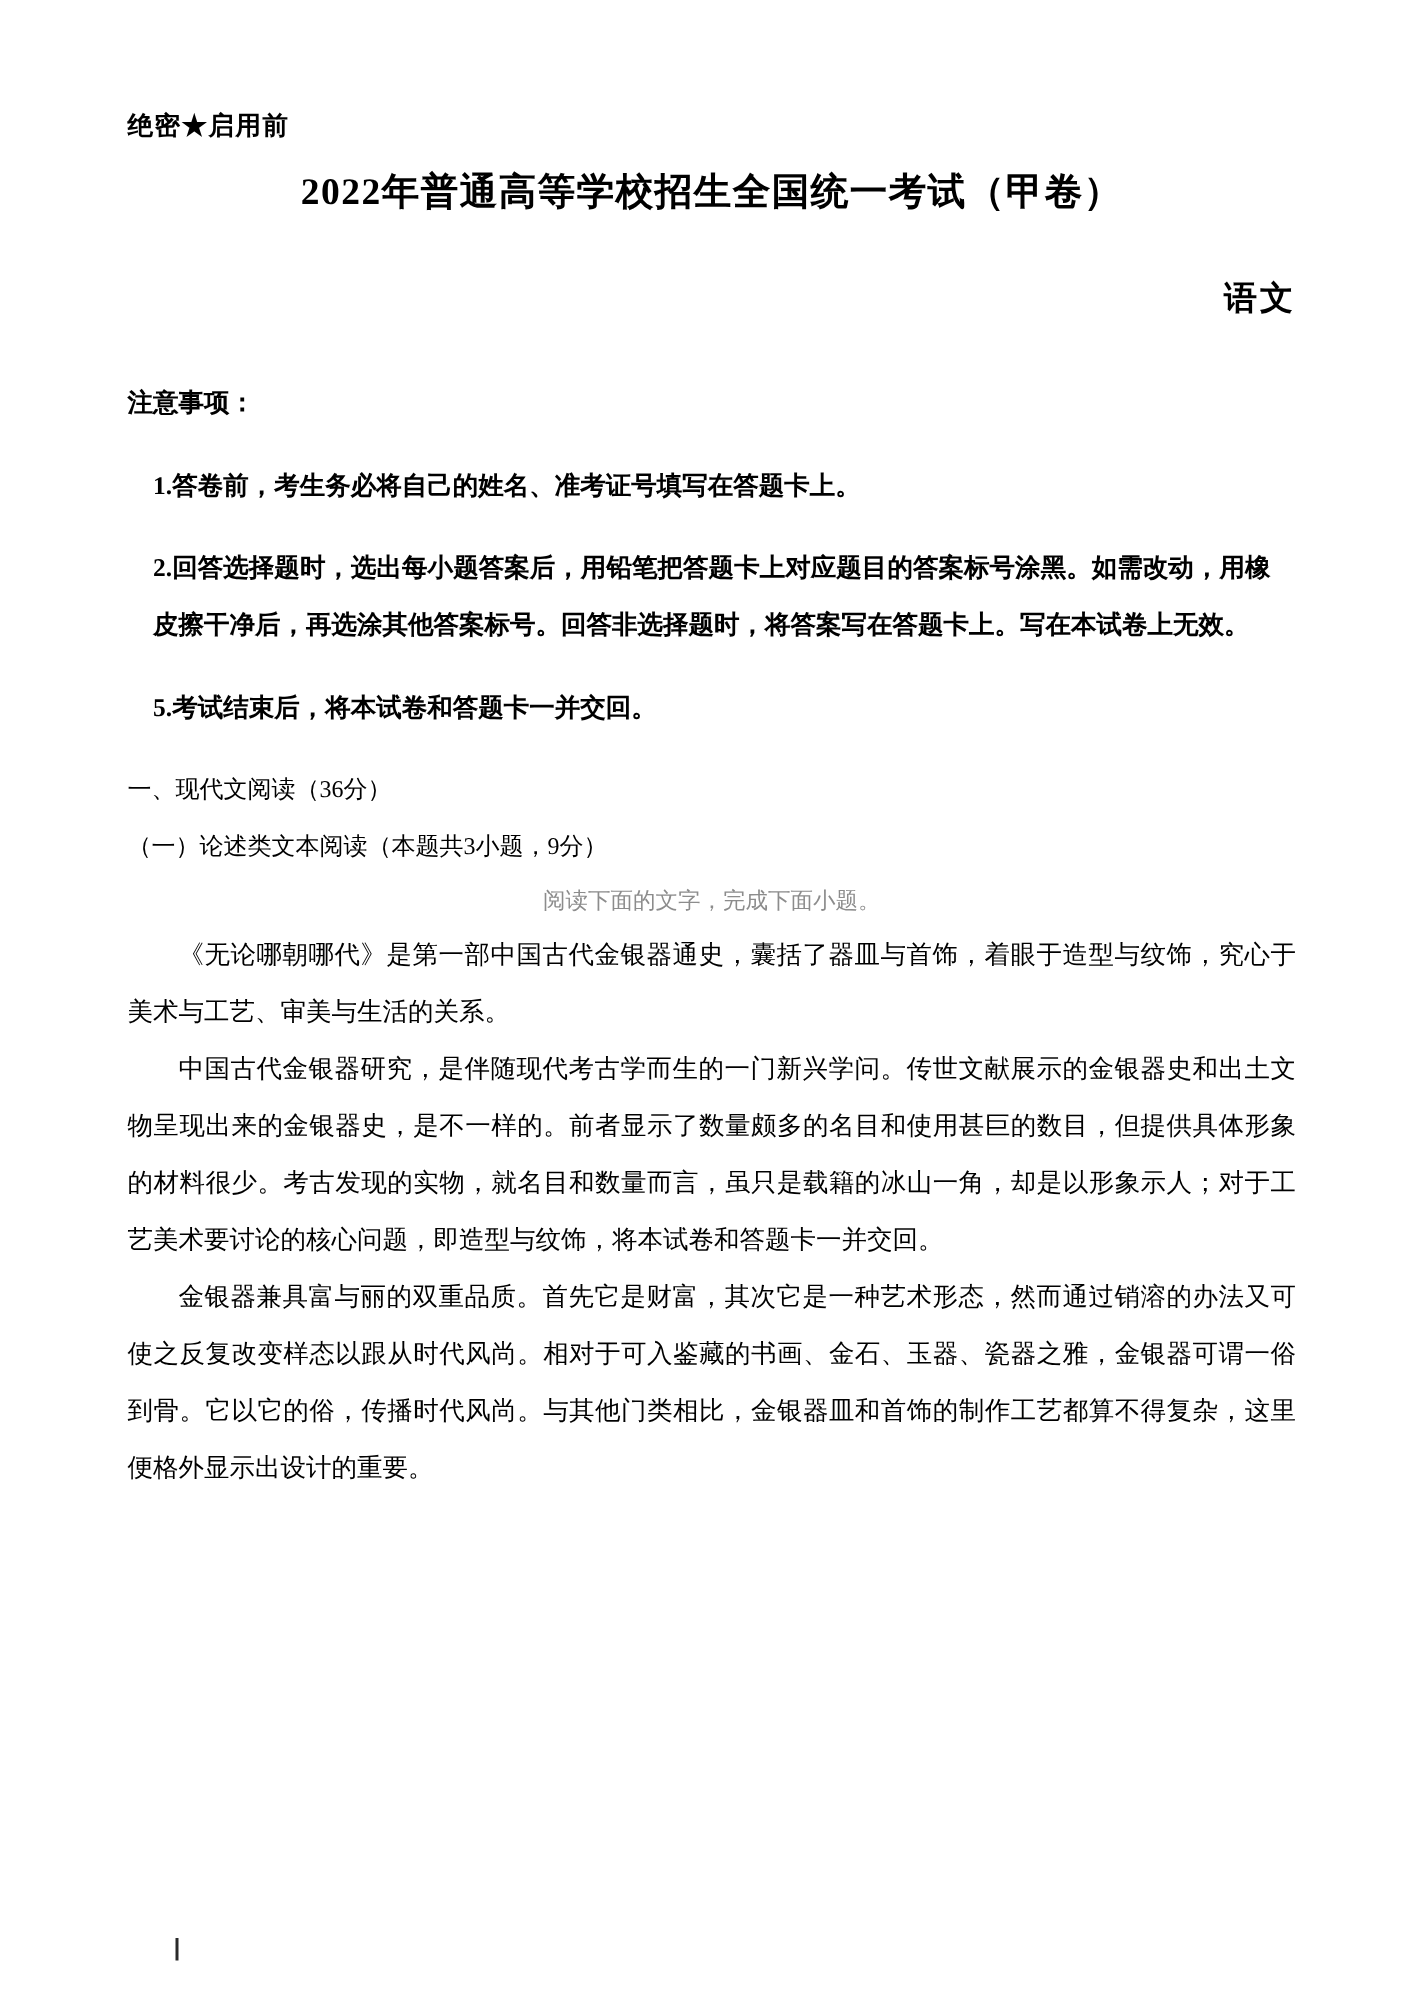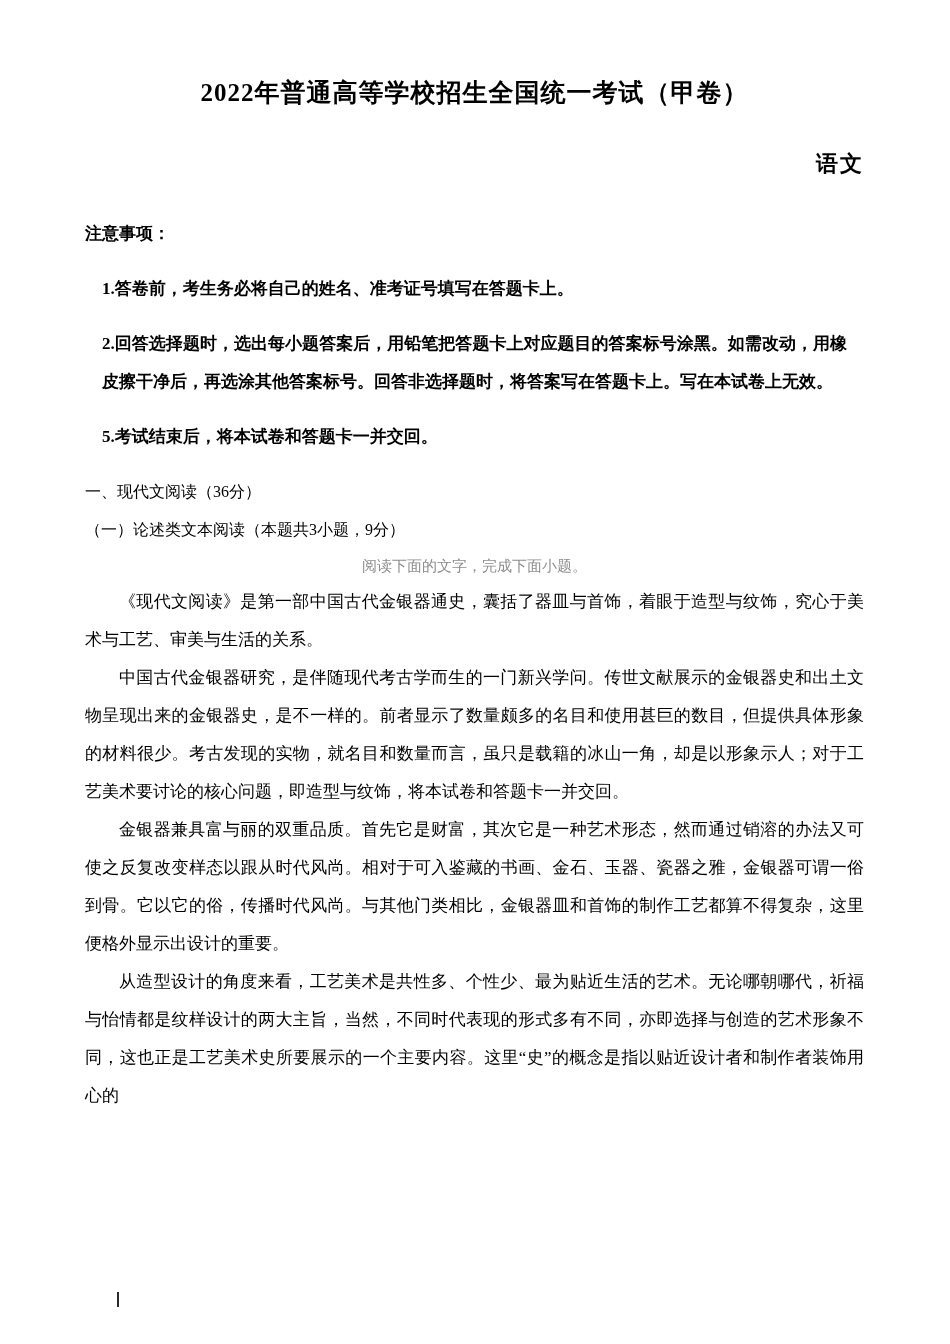--- a/index.html
+++ b/index.html
@@ -81,43 +81,43 @@
     width: 2px;
     height: 15px;
     background: #2a2a2a;
   }
 </style>
 </head>
 <body>
 
 <div class="page">
 
+  <div class="classification">绝密★启用前</div>
 
   <h1 class="title">2022年普通高等学校招生全国统一考试（甲卷）</h1>
 
   <h2 class="subject">语文</h2>
 
   <div class="notice-heading">注意事项：</div>
 
   <p class="notice-item">1.答卷前，考生务必将自己的姓名、准考证号填写在答题卡上。</p>
 
   <p class="notice-item">2.回答选择题时，选出每小题答案后，用铅笔把答题卡上对应题目的答案标号涂黑。如需改动，用橡皮擦干净后，再选涂其他答案标号。回答非选择题时，将答案写在答题卡上。写在本试卷上无效。</p>
 
   <p class="notice-item">5.考试结束后，将本试卷和答题卡一并交回。</p>
 
   <div class="section-heading">一、现代文阅读（36分）</div>
 
   <div class="subsection-heading">（一）论述类文本阅读（本题共3小题，9分）</div>
 
   <div class="reading-instruction">阅读下面的文字，完成下面小题。</div>
 
-  <p class="body-para">《现代文阅读》是第一部中国古代金银器通史，囊括了器皿与首饰，着眼于造型与纹饰，究心于美术与工艺、审美与生活的关系。</p>
+  <p class="body-para">《无论哪朝哪代》是第一部中国古代金银器通史，囊括了器皿与首饰，着眼于造型与纹饰，究心于美术与工艺、审美与生活的关系。</p>
 
 
   <p class="body-para">中国古代金银器研究，是伴随现代考古学而生的一门新兴学问。传世文献展示的金银器史和出土文物呈现出来的金银器史，是不一样的。前者显示了数量颇多的名目和使用甚巨的数目，但提供具体形象的材料很少。考古发现的实物，就名目和数量而言，虽只是载籍的冰山一角，却是以形象示人；对于工艺美术要讨论的核心问题，即造型与纹饰，将本试卷和答题卡一并交回。</p>
 
   <p class="body-para">金银器兼具富与丽的双重品质。首先它是财富，其次它是一种艺术形态，然而通过销溶的办法又可使之反复改变样态以跟从时代风尚。相对于可入鉴藏的书画、金石、玉器、瓷器之雅，金银器可谓一俗到骨。它以它的俗，传播时代风尚。与其他门类相比，金银器皿和首饰的制作工艺都算不得复杂，这里便格外显示出设计的重要。</p>
 
-  <p class="body-para">从造型设计的角度来看，工艺美术是共性多、个性少、最为贴近生活的艺术。无论哪朝哪代，祈福与怡情都是纹样设计的两大主旨，当然，不同时代表现的形式多有不同，亦即选择与创造的艺术形象不同，这也正是工艺美术史所要展示的一个主要内容。这里“史”的概念是指以贴近设计者和制作者装饰用心的</p>
 
   <div class="page-mark"></div>
 
 </div>
 
 </body></html>

